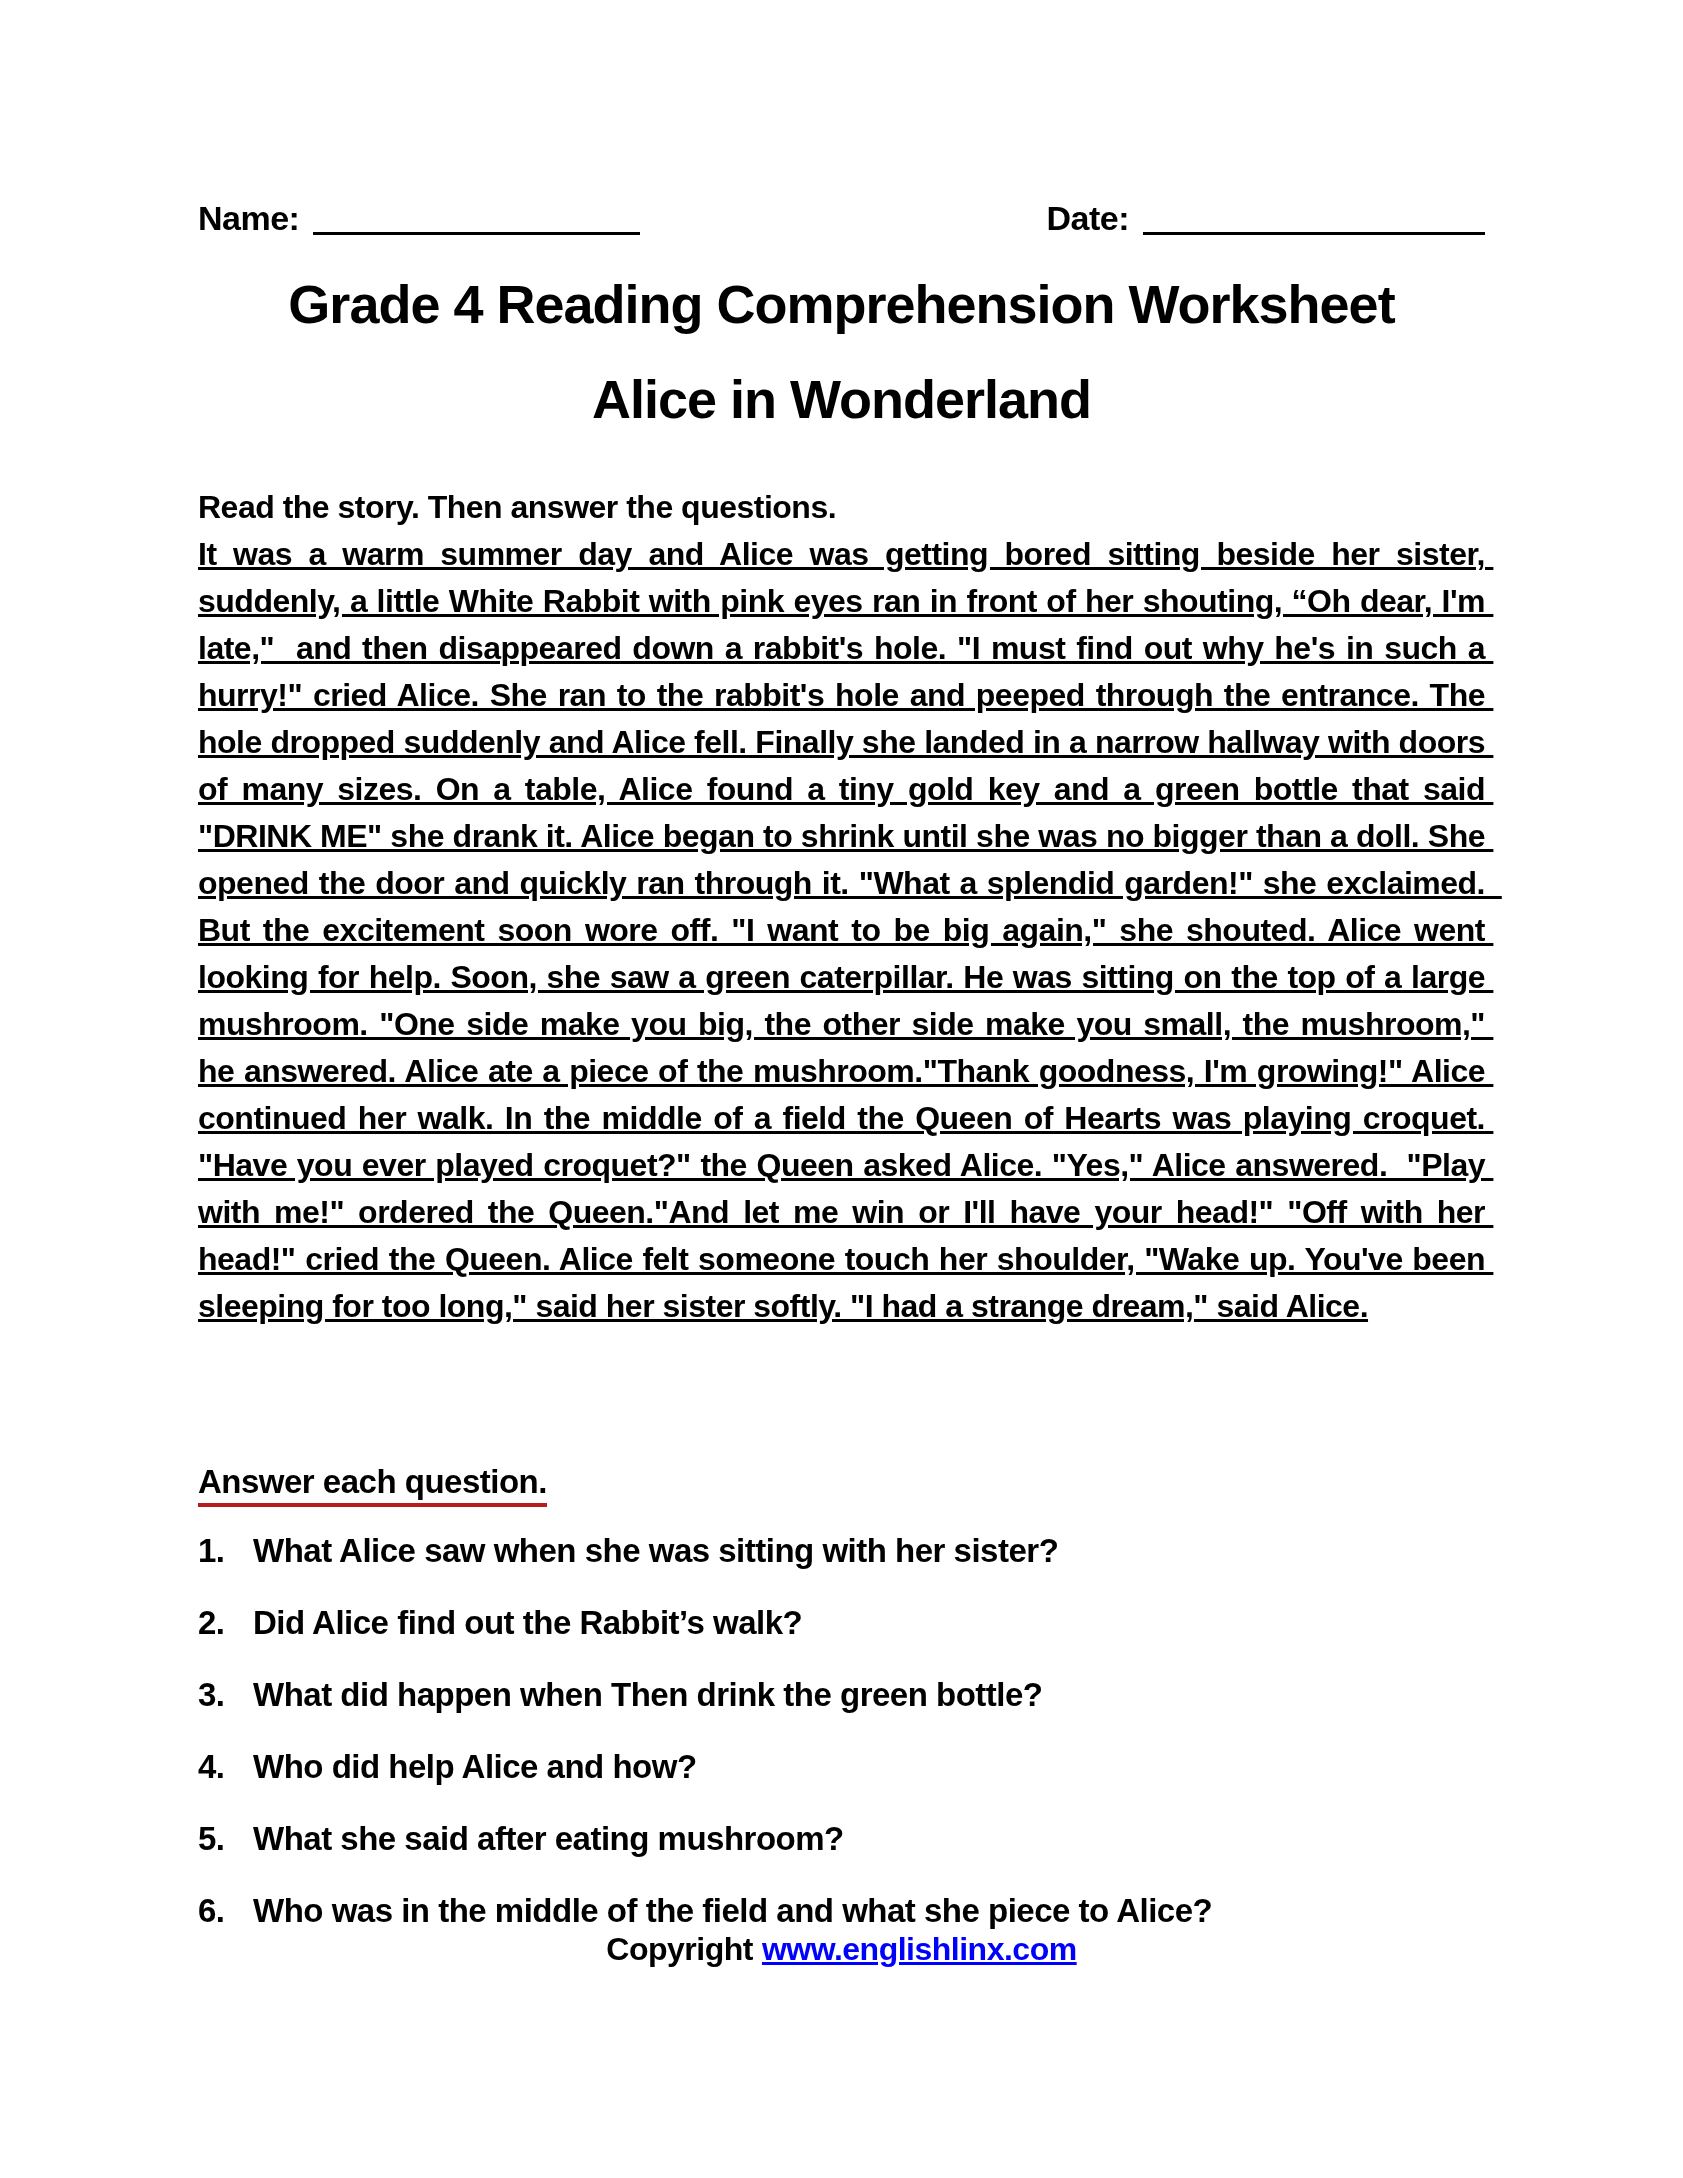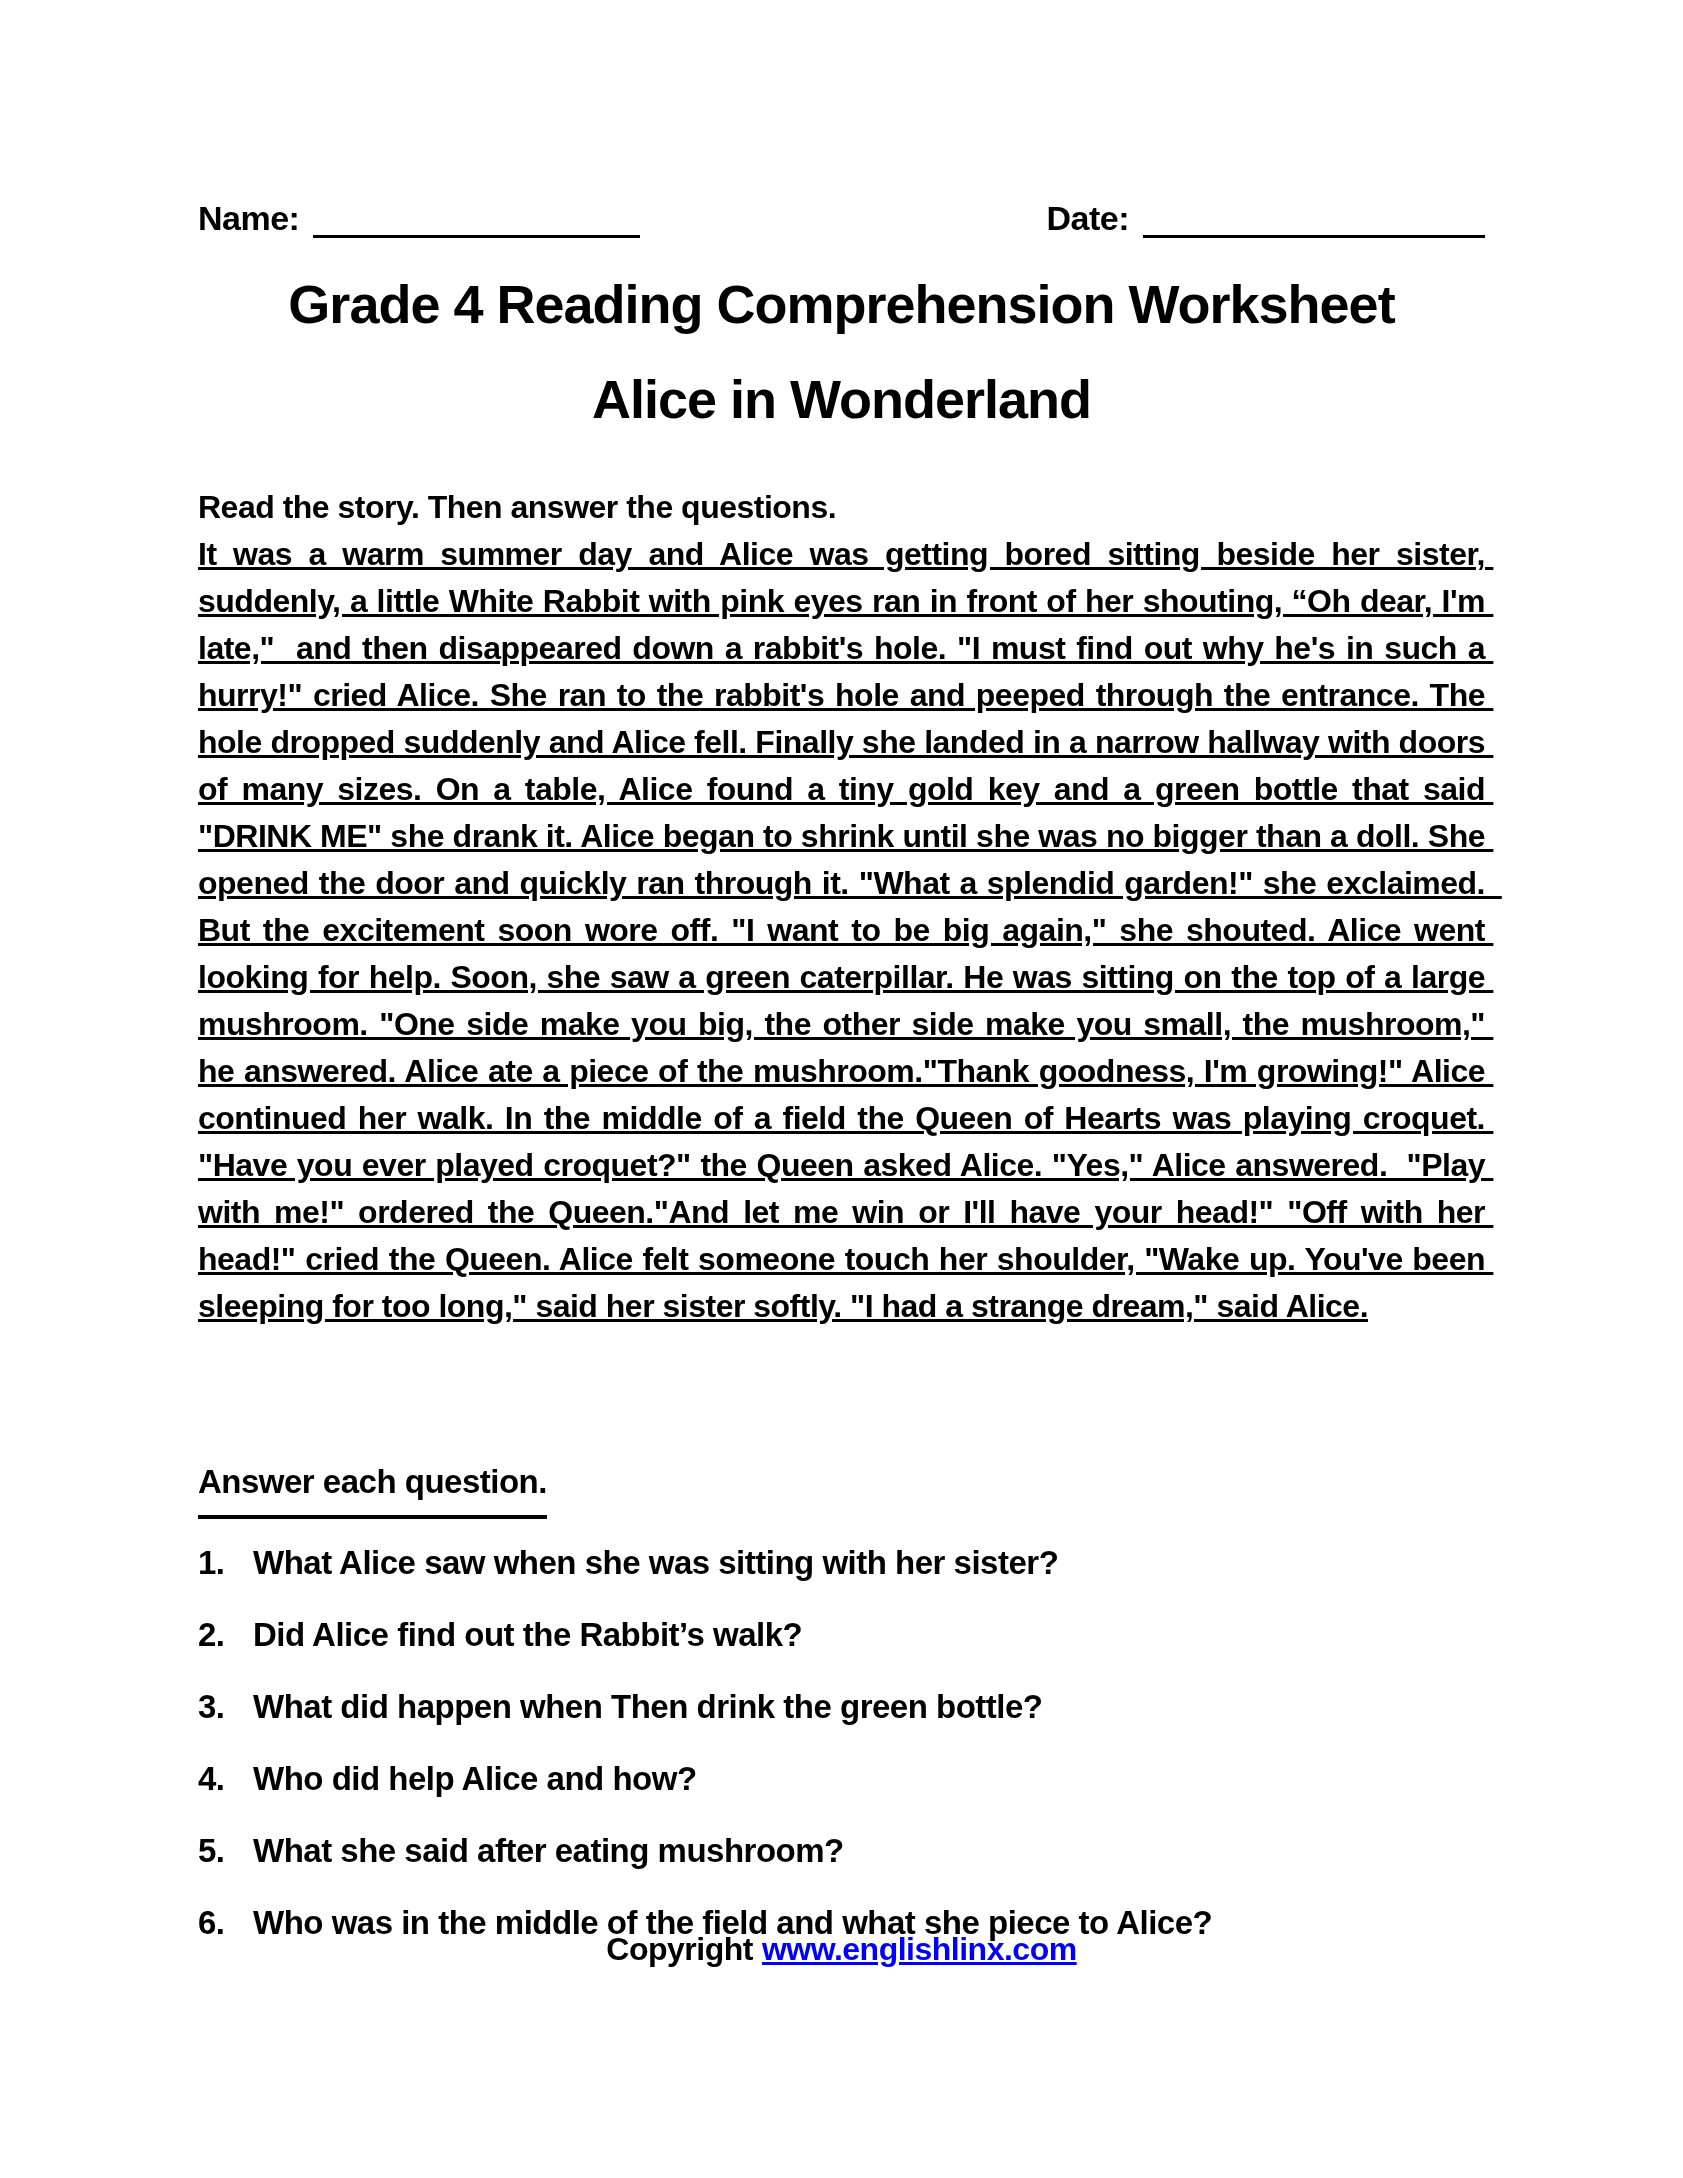--- a/index.html
+++ b/index.html
@@ -16,21 +16,21 @@
   .header-row {
     position: absolute;
     top: 198px;
     left: 198px;
     width: 1287px;
     display: flex;
     justify-content: space-between;
     font-size: 34px;
     letter-spacing: -0.5px;
   }
-  .field { display: flex; align-items: flex-end; }
+  .field { display: flex; }
   .label { line-height: 40px; }
   .blank {
     display: inline-block;
     border-bottom: 3px solid #000;
     height: 34px;
     margin-left: 14px;
   }
   .name-blank { width: 327px; }
   .date-blank { width: 342px; }
   .title, .subtitle {
@@ -63,22 +63,22 @@
     position: absolute;
     top: 1463px;
     left: 198px;
     width: 1287px;
     font-size: 33px;
     letter-spacing: -0.5px;
   }
   .q-heading {
     display: inline-block;
     line-height: 36px;
-    padding-bottom: 15px;
-    border-bottom: 4px solid #000000;
+    padding-bottom: 3px;
+    border-bottom: 4px solid #b91c1c;
   }
   .q-list { margin: 22px 0 0 0; padding: 0; list-style: none; }
   .q { display: flex; line-height: 44px; margin-bottom: 28px; }
   .q-num { flex: 0 0 55px; width: 55px; }
   .q-text { flex: 1; }
   .footer {
     position: absolute;
     top: 1931px;
     left: 0;
     width: 1683px;

